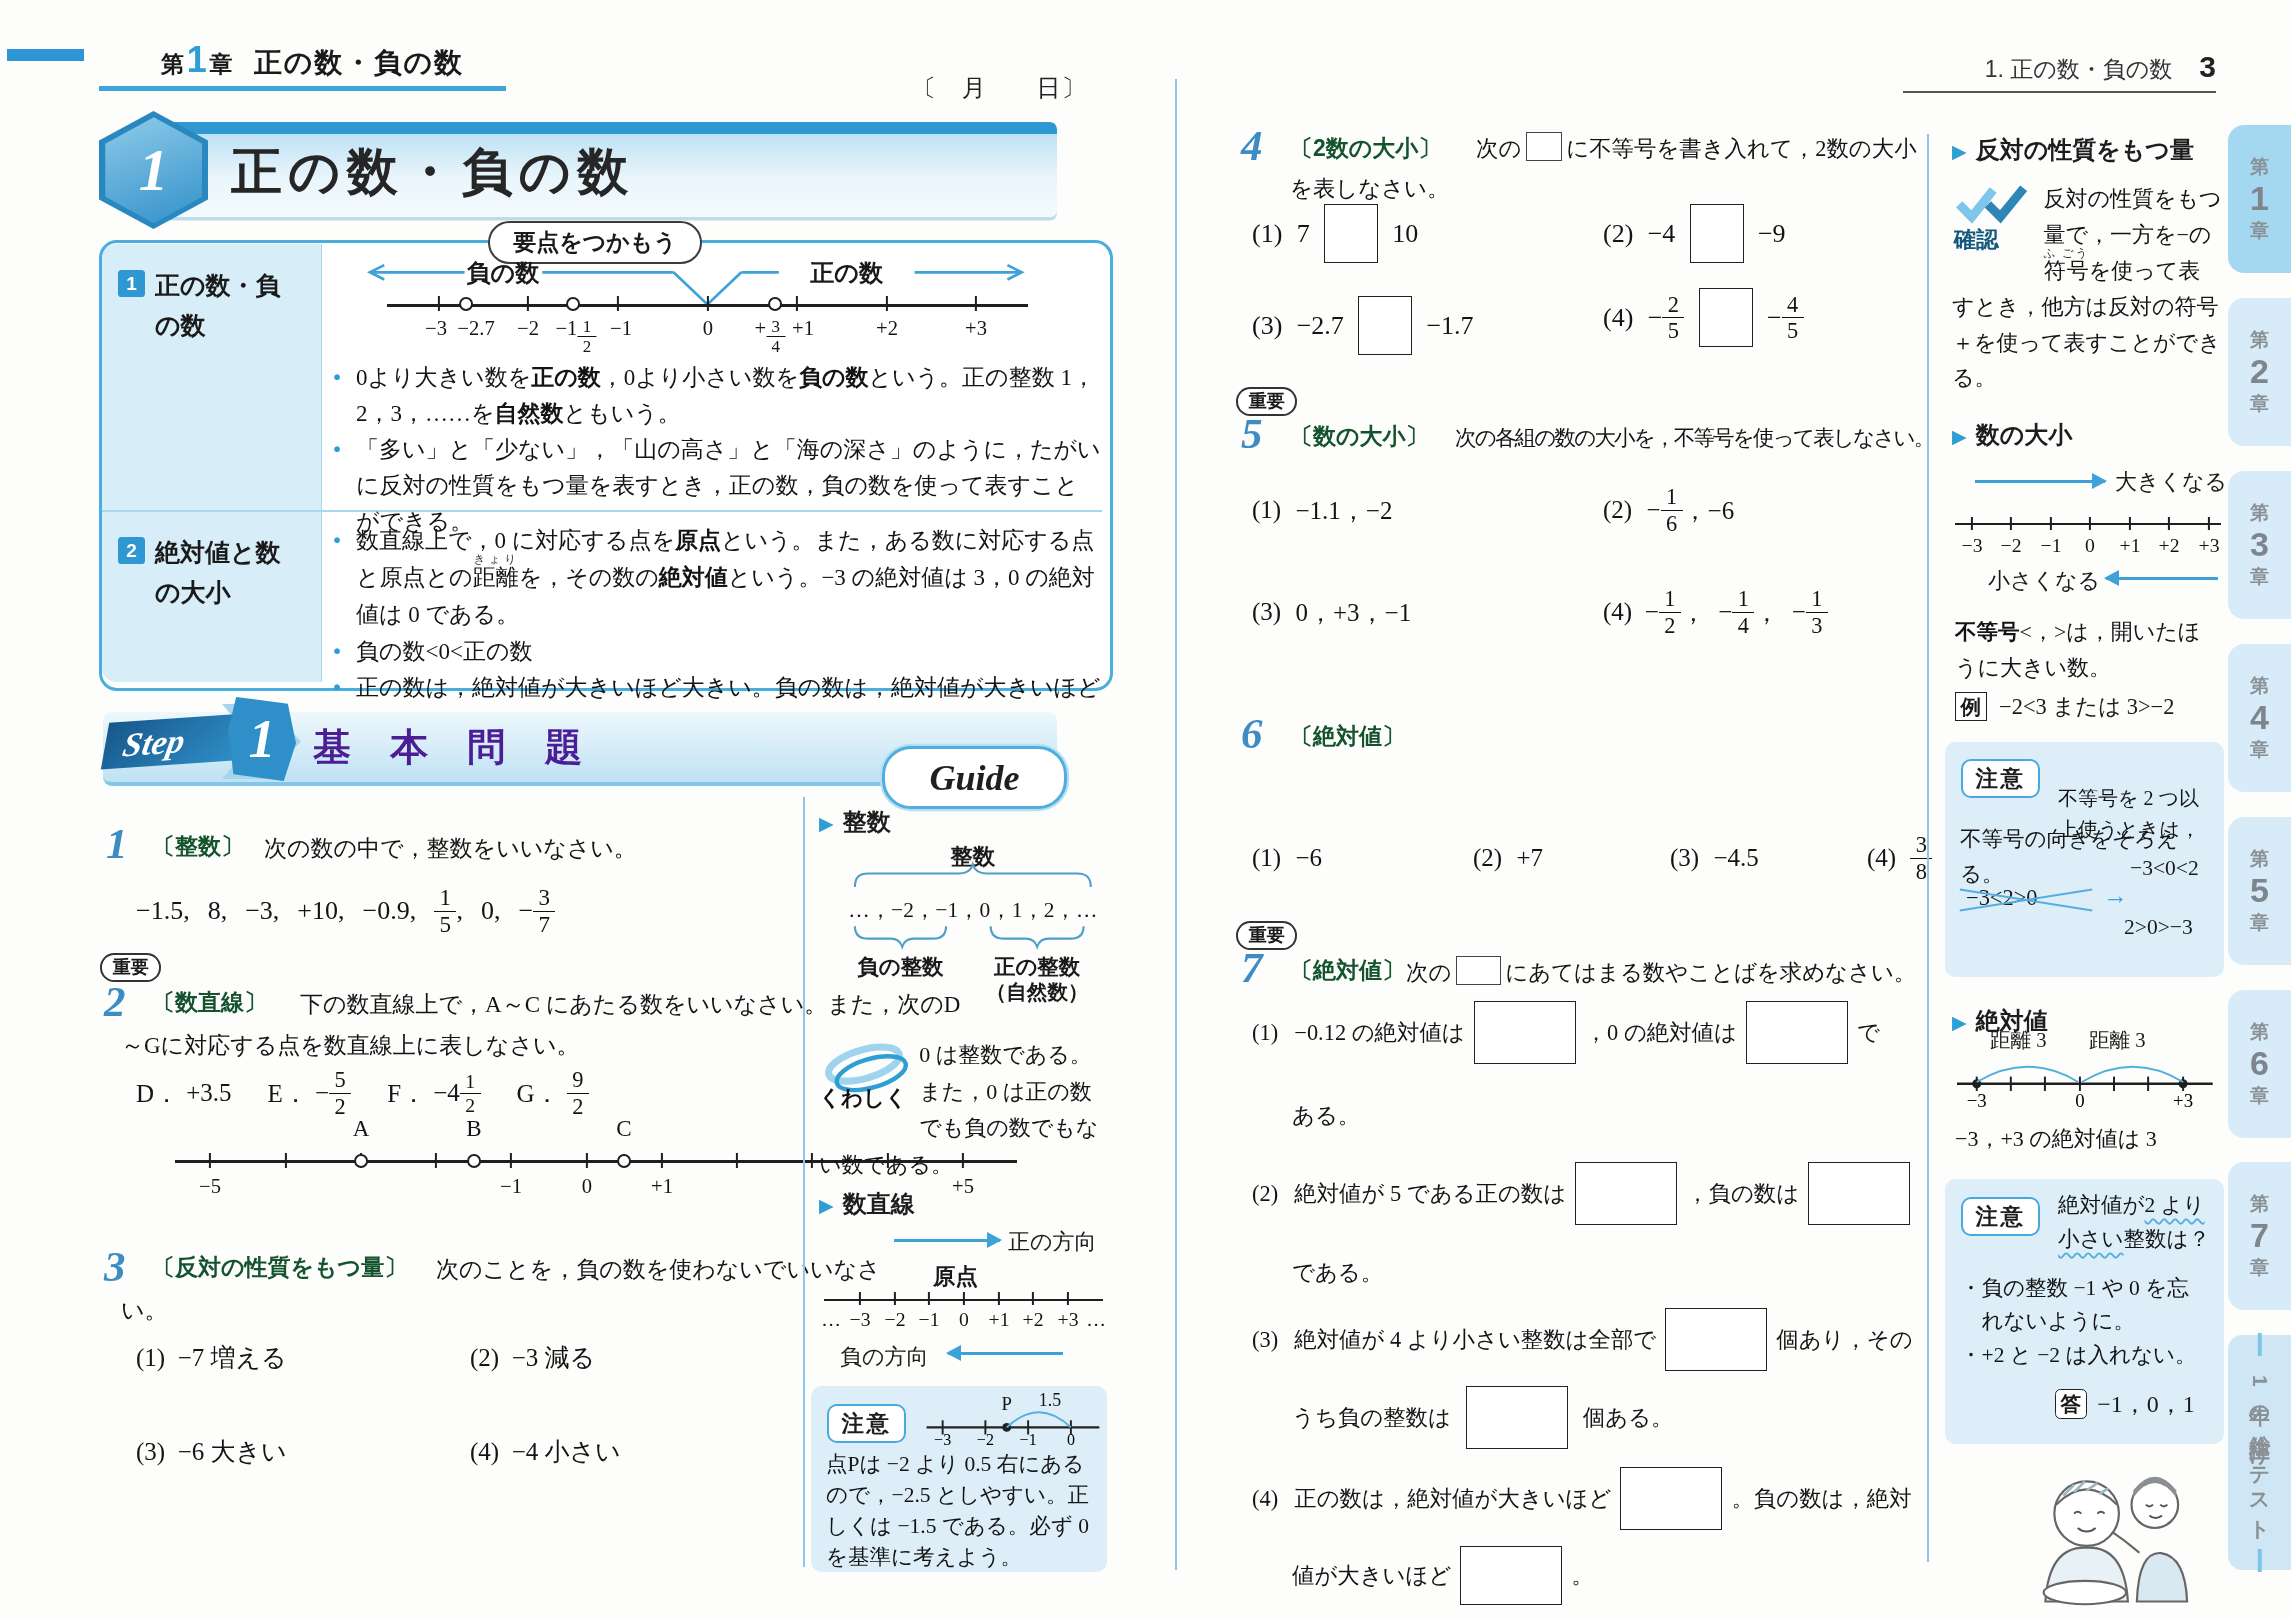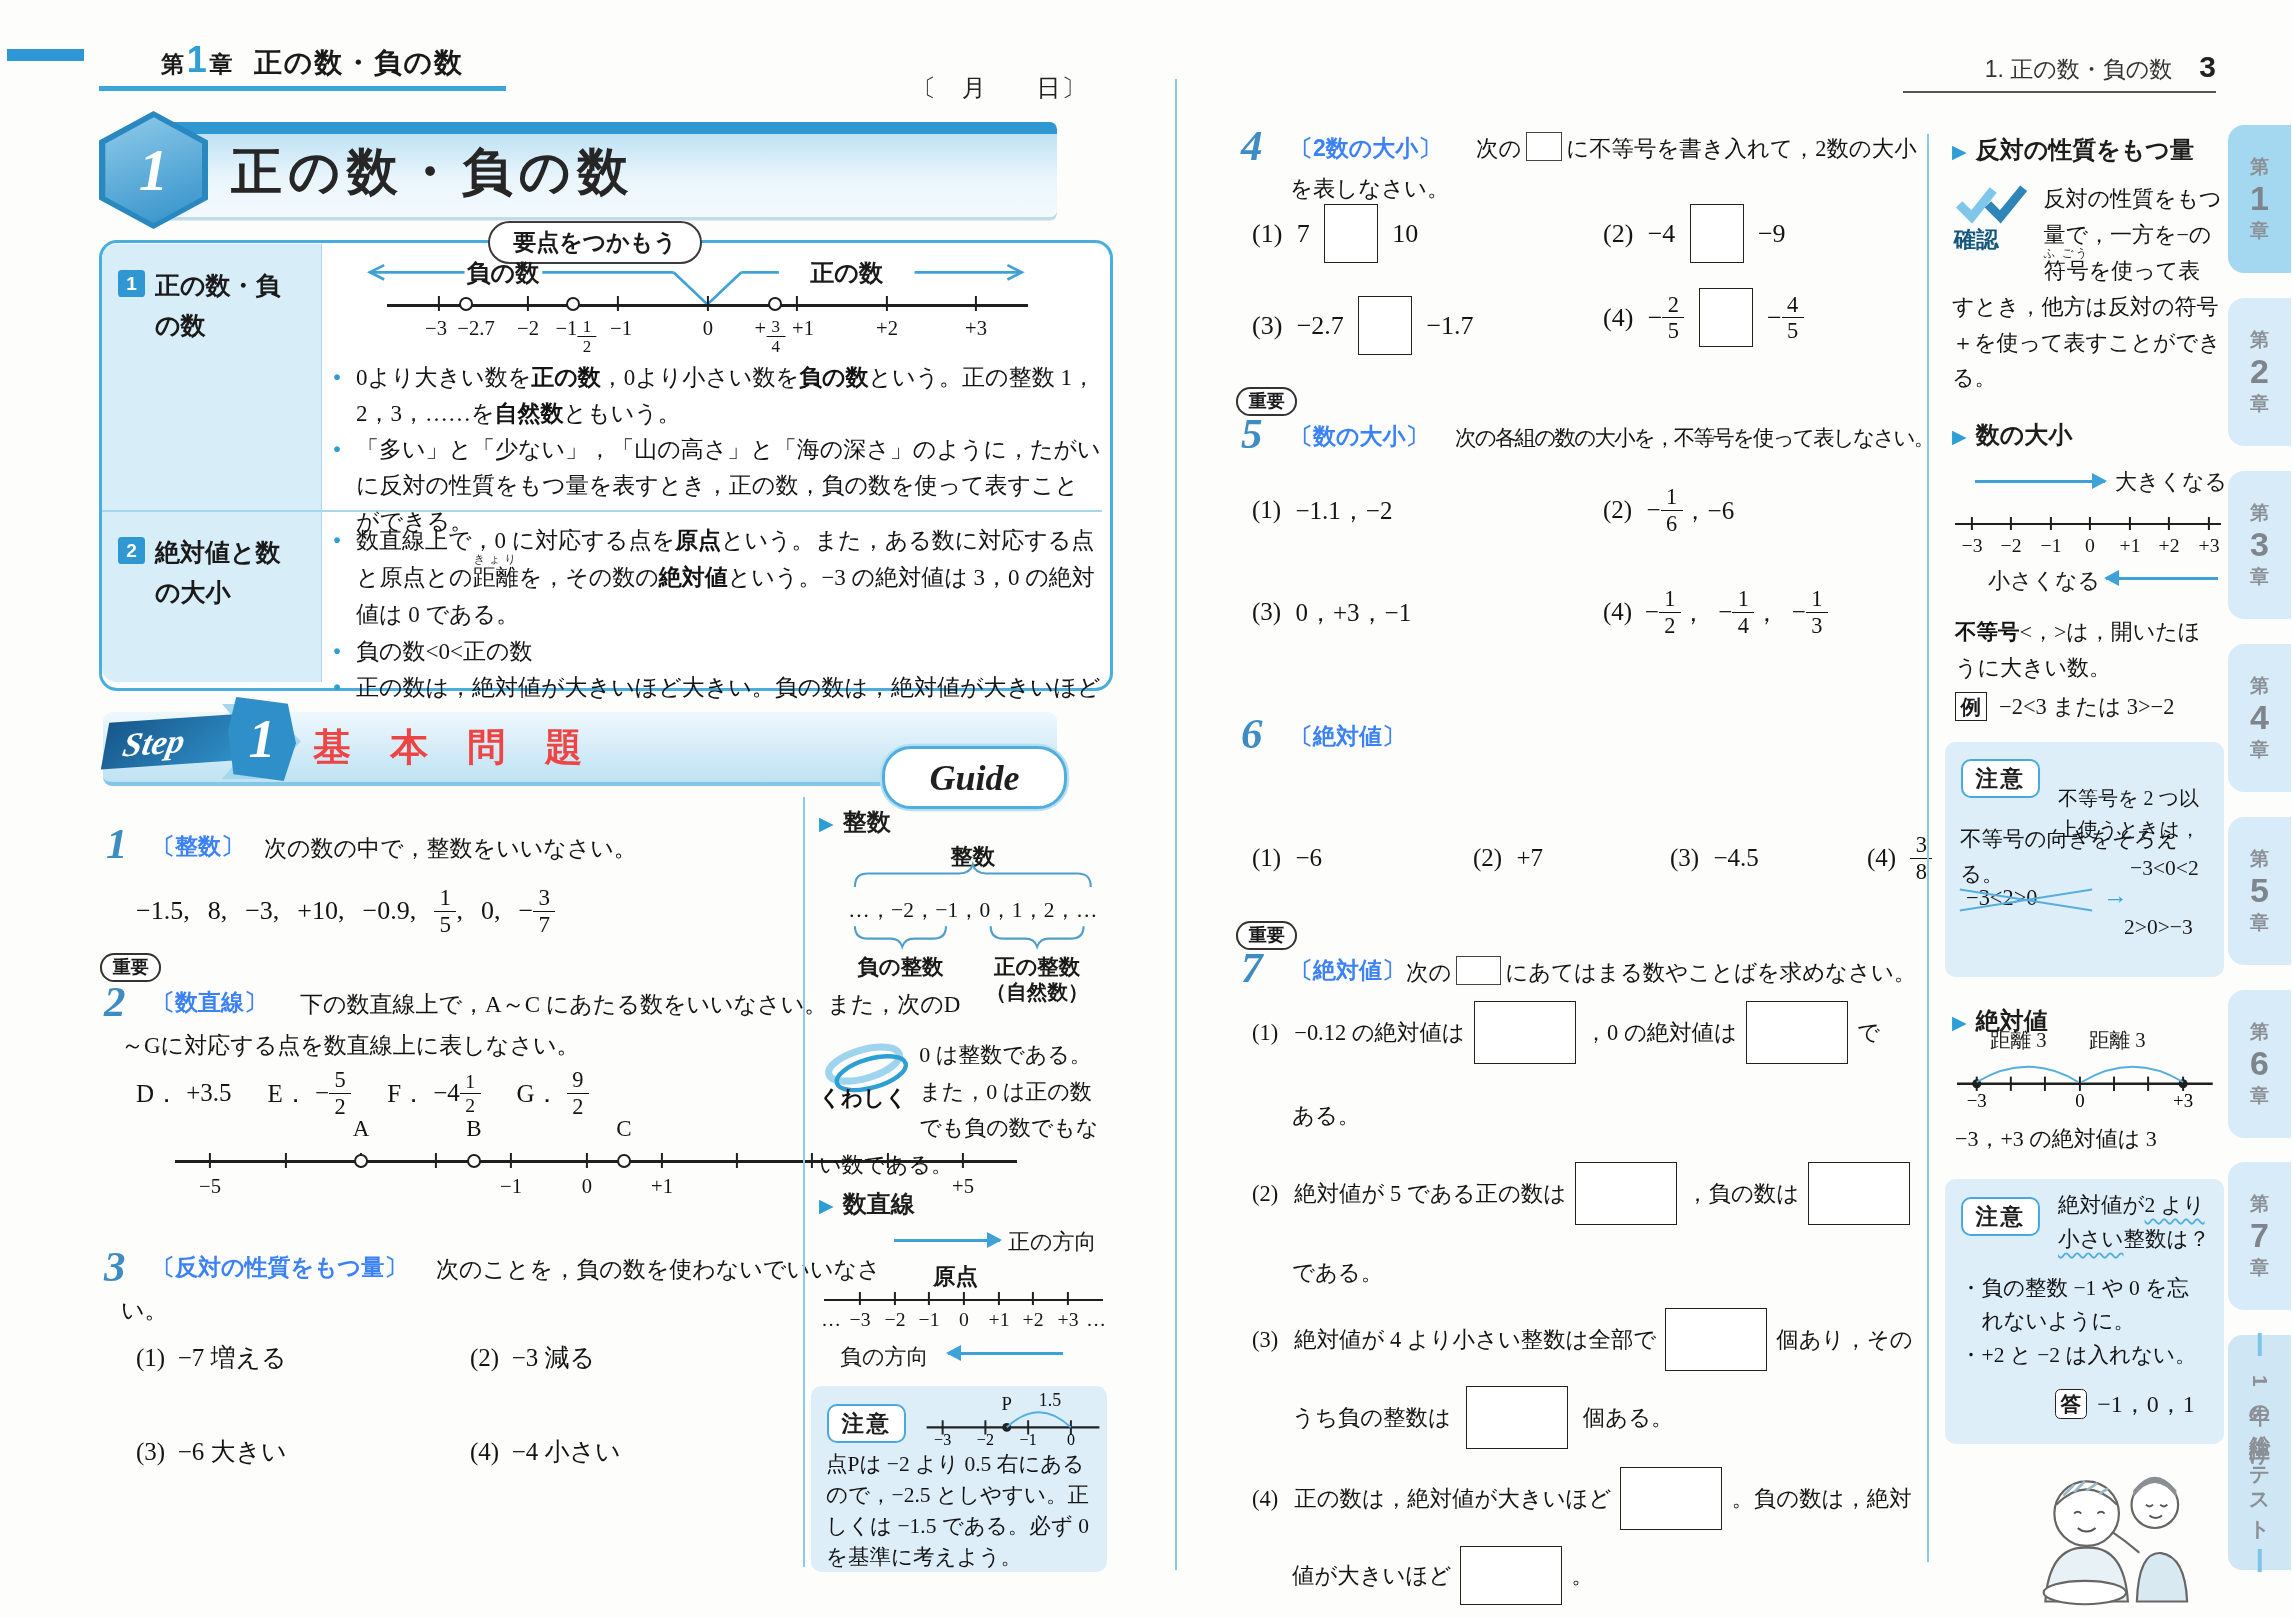--- a/index.html
+++ b/index.html
@@ -19,21 +19,21 @@
   
   .arr{position:absolute;height:3.1px;background:#3ea2d8;}
   .arr.r::after{content:"";position:absolute;right:-1.8px;top:-6.7px;border-left:15px solid #3ea2d8;border-top:8px solid transparent;border-bottom:8px solid transparent;}
   .arr.l::before{content:"";position:absolute;left:-1.8px;top:-6.7px;border-right:15px solid #3ea2d8;border-top:8px solid transparent;border-bottom:8px solid transparent;}
   
   .frac{display:inline-flex;flex-direction:column;align-items:center;line-height:1.12;vertical-align:middle;font-family:"Liberation Serif","DejaVu Serif",serif;}
   .frac .fn{border-bottom:1.8px solid #111;padding:0 5.4px;}
   .frac .fd{padding:0 5.4px;}
   
   .pnum{position:absolute;font-family:"Liberation Serif","DejaVu Serif",serif;font-style:italic;font-weight:bold;font-size:43px;color:#3d8cc4;line-height:1;}
-  .ptag{position:absolute;font-weight:bold;font-size:23px;color:#3b82f6;white-space:nowrap;}
+  .ptag{position:absolute;font-weight:bold;font-size:23px;color:#14532d;white-space:nowrap;}
   .ptxt{position:absolute;font-family:"Liberation Serif","DejaVu Serif",serif;font-size:23px;color:#141414;line-height:1.78;}
   .imp{position:absolute;border:2.2px solid #333;border-radius:14.3px;background:#fff;font-size:18px;font-weight:bold;padding:0.9px 10.7px;line-height:1.3;}
   .itm{position:absolute;display:flex;align-items:center;font-family:"Liberation Serif","DejaVu Serif",serif;font-size:25px;color:#141414;white-space:nowrap;}
   .bx{display:inline-block;border:1.8px solid #222;background:#fff;}
   .bx4{width:52px;height:57px;}
   .bx7{width:100px;height:61px;}
   .sqb{display:inline-block;width:34px;height:27px;border:1.8px solid #444;vertical-align:-4.5px;margin:0 4.5px;background:#fff;}
   
   .gtitle{position:absolute;font-weight:bold;font-size:24px;color:#1d1d1d;white-space:nowrap;}
   .tri{color:#2e9fd4;margin-right:9px;font-size:19px;}
@@ -162,21 +162,21 @@
   </div>
 
   <div class="abs" style="left:103px;top:712px;width:954px;height:70px;border-radius:9px;background:linear-gradient(180deg,#eef8fd,#bfe2f3);border-bottom:4.5px solid #83c6e8;"></div>
   <div class="abs" style="left:222px;top:704px;width:79px;height:75px;background:#a6d6ee;clip-path:polygon(0 0,55% 0,100% 50%,55% 100%,0 100%,40% 50%);"></div>
   <div class="abs" style="left:106px;top:718px;width:134px;height:47px;background:linear-gradient(135deg,#17578a,#2f8fc8);transform:skew(-14deg) rotate(-4deg);display:flex;align-items:center;">
     <span class="si" style="color:#fff;font-size:34px;padding-left:18px;">Step</span>
   </div>
   <div class="abs" style="left:228px;top:697px;width:68px;height:84px;background:#2f8fc8;clip-path:polygon(12% 0,88% 8%,100% 55%,82% 100%,8% 92%,0 40%);display:flex;align-items:center;justify-content:center;">
     <span class="si" style="color:#fff;font-size:54px;">1</span>
   </div>
-  <div class="abs sans b" style="left:313px;top:722px;font-size:38px;letter-spacing:14.3px;color:#ef4444;">基 本 問 題</div>
+  <div class="abs sans b" style="left:313px;top:722px;font-size:38px;letter-spacing:14.3px;color:#4c1d95;">基 本 問 題</div>
   <div class="abs" style="left:882px;top:746px;width:179px;height:57px;background:#fff;border:3.1px solid #4faedd;border-radius:29px;box-shadow:0 0 0 2.2px #b5dff2;display:flex;align-items:center;justify-content:center;">
     <span class="si" style="font-size:36px;color:#1f1f1f;">Guide</span>
   </div>
 
   <div class="pnum" style="left:106px;top:822px;">1</div>
   <div class="ptag" style="left:152px;top:831px;">〔整数〕</div>
   <div class="ptxt nowrap" style="left:264px;top:829px;">次の数の中で，整数をいいなさい。</div>
   <div class="itm" style="left:136px;top:878px;gap:18px;font-size:26px;height:66px;">
     <span>−1.5,</span>
     <span>8,</span>

